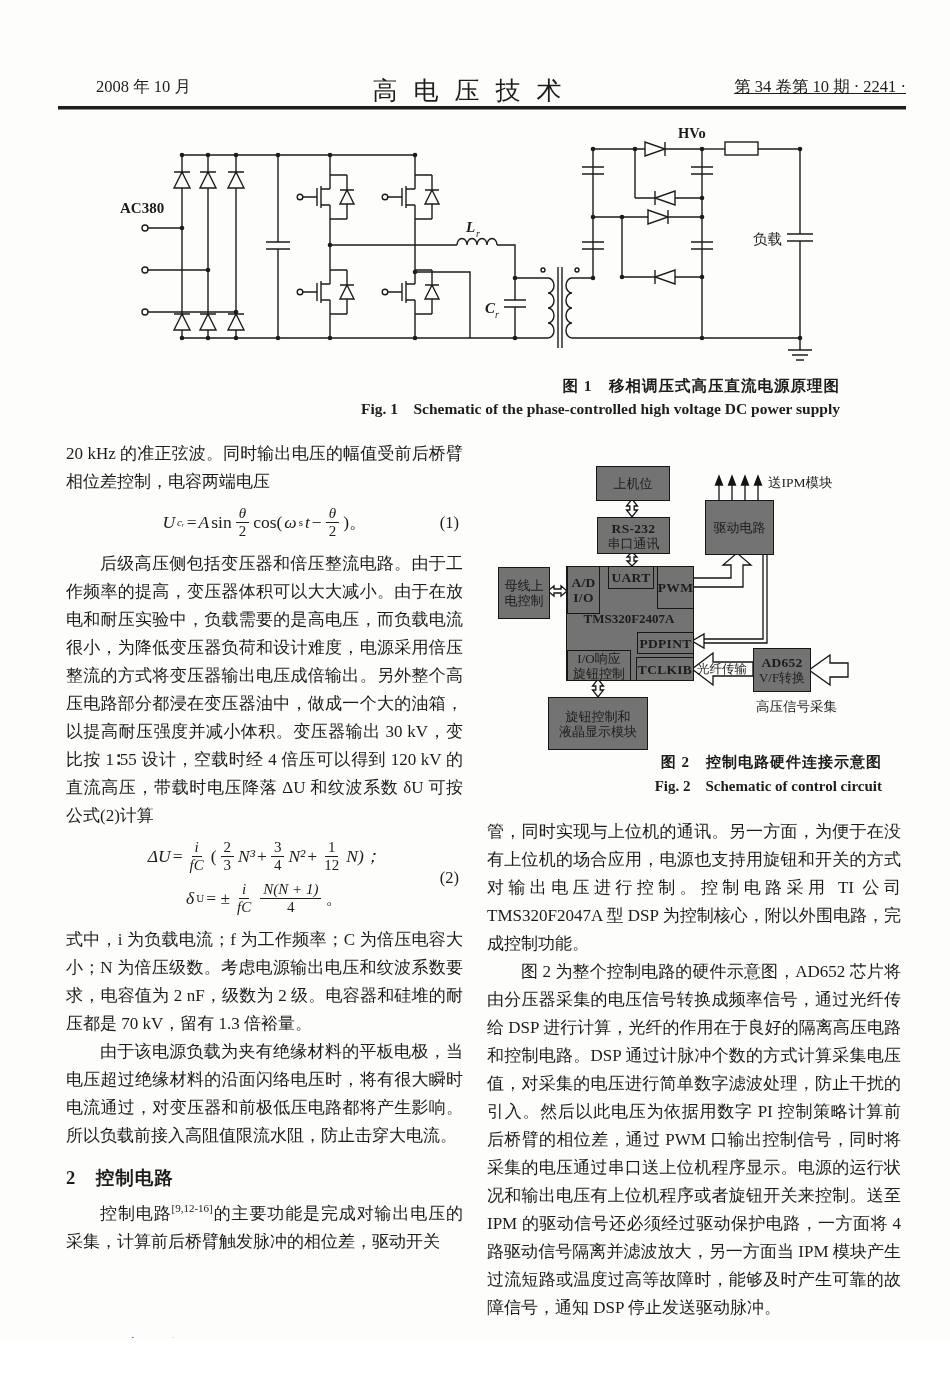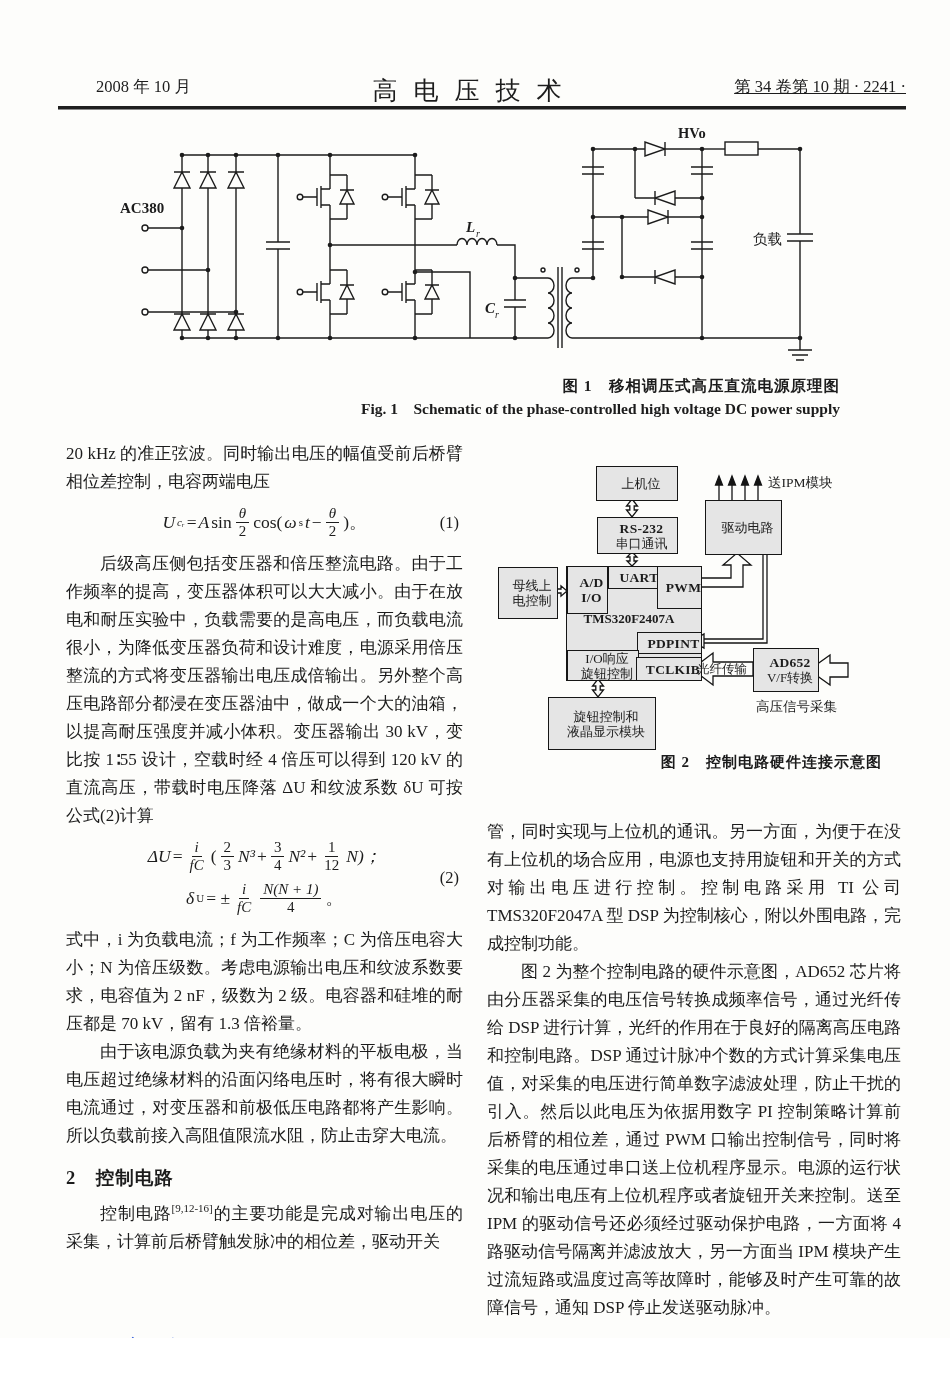--- a/index.html
+++ b/index.html
@@ -30,22 +30,22 @@
   .eqrow{display:flex;justify-content:center;align-items:center;gap:2px;font-size:17.5px;line-height:1.2;}
   .eqrow2{margin-top:7px;}
   .it{font-style:italic;}
   .frac{display:inline-flex;flex-direction:column;align-items:center;font-size:15px;line-height:1.15;margin:0 2px;}
   .frac .num{border-bottom:1.3px solid #1c1c1c;padding:0 3px;}
   .frac .den{padding:0 3px;}
   .eq-no{position:absolute;right:4px;top:50%;transform:translateY(-50%);font-size:16.5px;}
   sub.sb{font-size:11px;}
   
   .f2{left:480px;top:450px;width:420px;height:302px;}
-  .f2 .bx{position:absolute;border:1.6px solid #161616;background:#e5e5e5;display:flex;flex-direction:column;
-          align-items:center;justify-content:center;text-align:center;font-size:13px;line-height:15px;z-index:2;padding-left:8px;}
+  .f2 .bx{position:absolute;border:1.6px solid #161616;background:#737373;display:flex;flex-direction:column;
+          align-items:center;justify-content:center;text-align:center;font-size:13px;line-height:15px;z-index:2;}
   .f2 .lt{font-weight:bold;font-size:13.5px;letter-spacing:.3px;}
   .f2 .lbl{position:absolute;z-index:3;font-size:13.5px;white-space:nowrap;}
   .f2 svg{position:absolute;left:0;top:0;z-index:1;}
   .dsp-name{position:absolute;left:88px;top:161px;width:122px;text-align:center;font-weight:bold;font-size:13px;z-index:2;}
   
   .wm{left:103px;top:1334px;font-size:19px;color:#1d4ed8;letter-spacing:3px;
       font-family:"Liberation Sans","DejaVu Sans",sans-serif;}
 </style>
 </head>
 <body>
@@ -345,20 +345,21 @@
     <div class="bx" style="left:273px;top:198px;width:56px;height:42px">
         <span class="lt">AD652</span>
         <span>V/F转换</span>
       </div>
     <div class="lbl" style="left:288px;top:24px">送IPM模块</div>
     <div class="lbl" style="left:217px;top:211px;font-size:12.5px">光纤传输</div>
     <div class="lbl" style="left:276px;top:248px">高压信号采集</div>
   </div>
 
   <div class="abs figcap cap-f2-zh">图 2　控制电路硬件连接示意图</div>
+  <div class="abs figcap cap-f2-en">Fig. 2　Schematic of control circuit</div>
 
   <div class="abs col right-col">
     <p>管，同时实现与上位机的通讯。另一方面，为便于在没有上位机的场合应用，电源也支持用旋钮和开关的方式对输出电压进行控制。控制电路采用 TI 公司 TMS320F2047A 型 DSP 为控制核心，附以外围电路，完成控制功能。</p>
     <p class="ind">图 2 为整个控制电路的硬件示意图，AD652 芯片将由分压器采集的电压信号转换成频率信号，通过光纤传给 DSP 进行计算，光纤的作用在于良好的隔离高压电路和控制电路。DSP 通过计脉冲个数的方式计算采集电压值，对采集的电压进行简单数字滤波处理，防止干扰的引入。然后以此电压为依据用数字 PI 控制策略计算前后桥臂的相位差，通过 PWM 口输出控制信号，同时将采集的电压通过串口送上位机程序显示。电源的运行状况和输出电压有上位机程序或者旋钮开关来控制。送至 IPM 的驱动信号还必须经过驱动保护电路，一方面将 4 路驱动信号隔离并滤波放大，另一方面当 IPM 模块产生过流短路或温度过高等故障时，能够及时产生可靠的故障信号，通知 DSP 停止发送驱动脉冲。</p>
   </div>
 
   <div class="abs wm">万方数据</div>
 
 </div>
 

